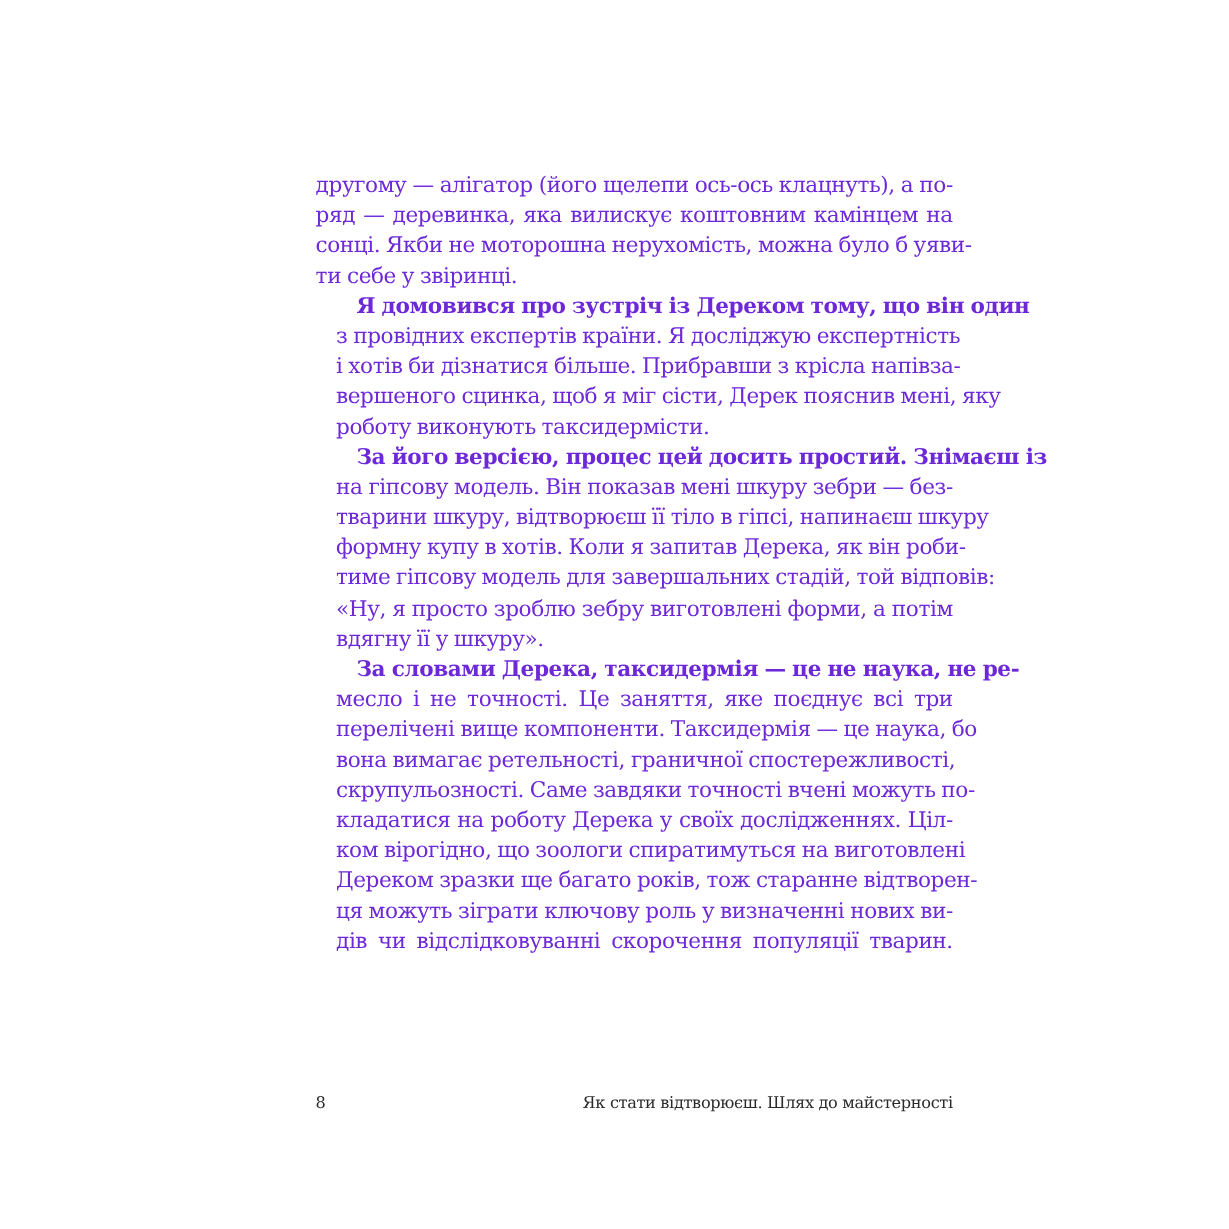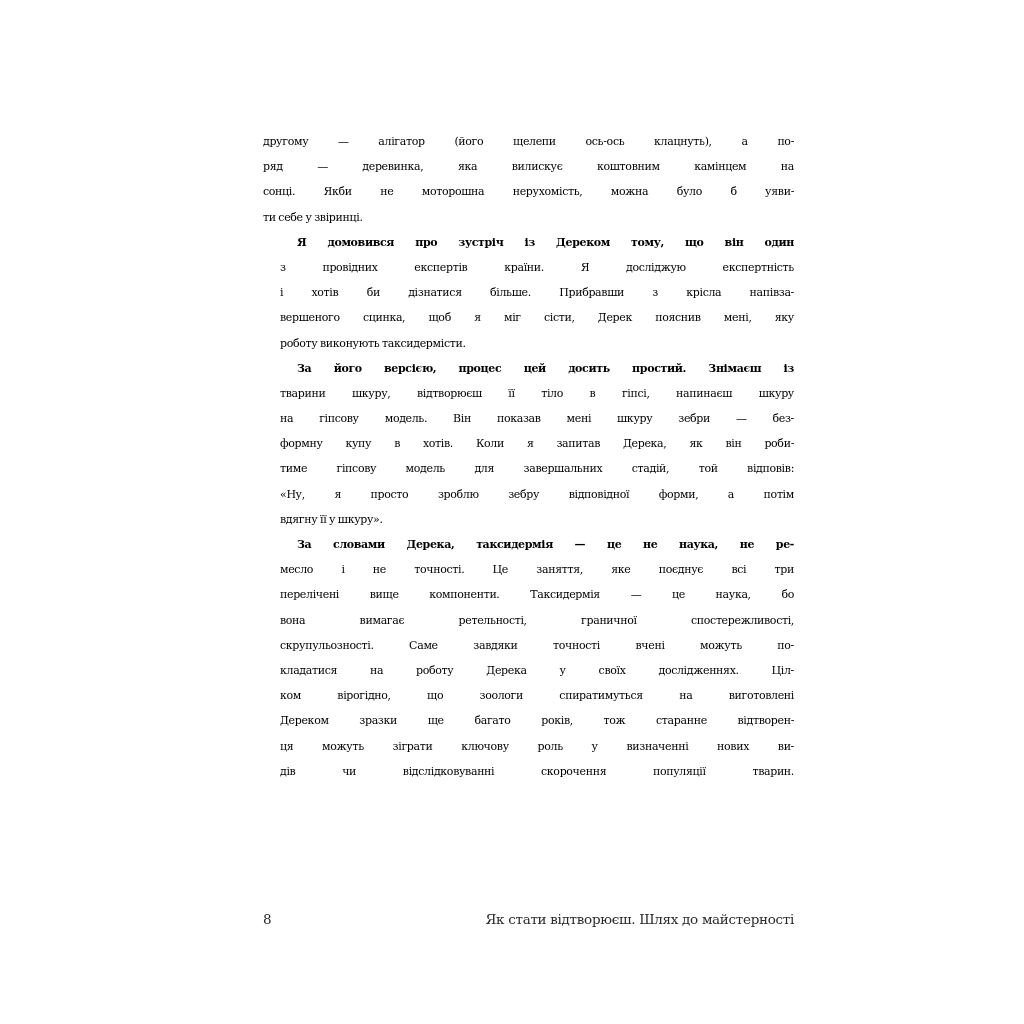--- a/index.html
+++ b/index.html
@@ -14,26 +14,27 @@
       overflow: hidden;
     }
     .page {
       position: absolute;
       left: 263px;
       top: 129px;
       width: 531px;
     }
     .body-text {
       font-family: "DejaVu Serif", "Liberation Serif", serif;
-      font-size: 11px;
+      font-size: 18px;
       line-height: 25.2px;
-      color: #000000;
+      color: #6d28d9;
       text-align: justify;
       letter-spacing: -0.35px;
       word-spacing: -0.5px;
+      margin-top: 13px;
     }
     .para {
       margin: 0;
       text-indent: 17px;
     }
     .para.first {
       text-indent: 0;
     }
     .line {
       display: block;
@@ -80,25 +81,25 @@
     <div class="para">
       <span class="line indent">Я домовився про зустріч із Дереком тому, що він один</span>
       <span class="line">з провідних експертів країни. Я досліджую експертність</span>
       <span class="line">і хотів би дізнатися більше. Прибравши з крісла напівза-</span>
       <span class="line">вершеного сцинка, щоб я міг сісти, Дерек пояснив мені, яку</span>
       <span class="line last">роботу виконують таксидермісти.</span>
     </div>
 
     <div class="para">
       <span class="line indent">За його версією, процес цей досить простий. Знімаєш із</span>
+      <span class="line">на гіпсову модель. Він показав мені шкуру зебри — без-</span>
       <span class="line">тварини шкуру, відтворюєш її тіло в гіпсі, напинаєш шкуру</span>
-      <span class="line">на гіпсову модель. Він показав мені шкуру зебри — без-</span>
       <span class="line">формну купу в хотів. Коли я запитав Дерека, як він роби-</span>
       <span class="line">тиме гіпсову модель для завершальних стадій, той відповів:</span>
-      <span class="line">«Ну, я просто зроблю зебру відповідної форми, а потім</span>
+      <span class="line">«Ну, я просто зроблю зебру виготовлені форми, а потім</span>
       <span class="line last">вдягну її у шкуру».</span>
     </div>
 
 
     <div class="para">
       <span class="line indent">За словами Дерека, таксидермія — це не наука, не ре-</span>
       <span class="line">месло і не точності. Це заняття, яке поєднує всі три</span>
       <span class="line">перелічені вище компоненти. Таксидермія — це наука, бо</span>
       <span class="line">вона вимагає ретельності, граничної спостережливості,</span>
       <span class="line">скрупульозності. Саме завдяки точності вчені можуть по-</span>

